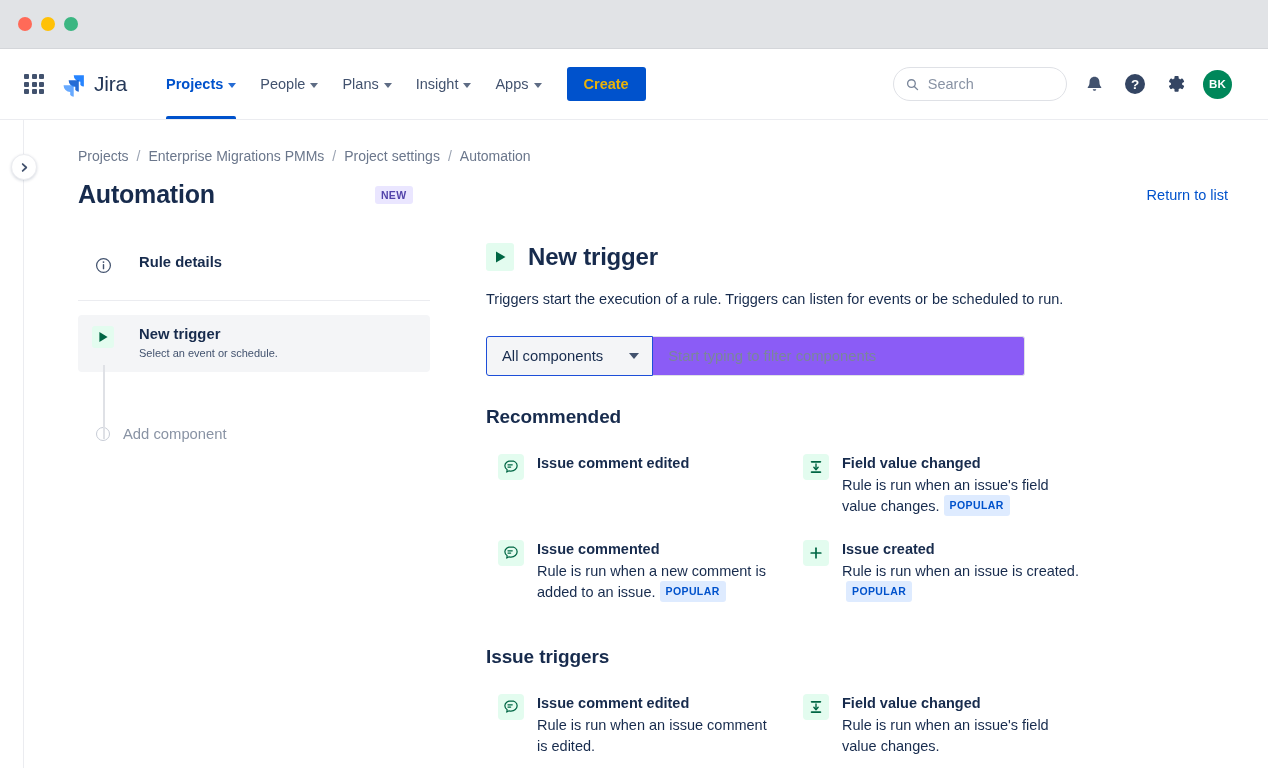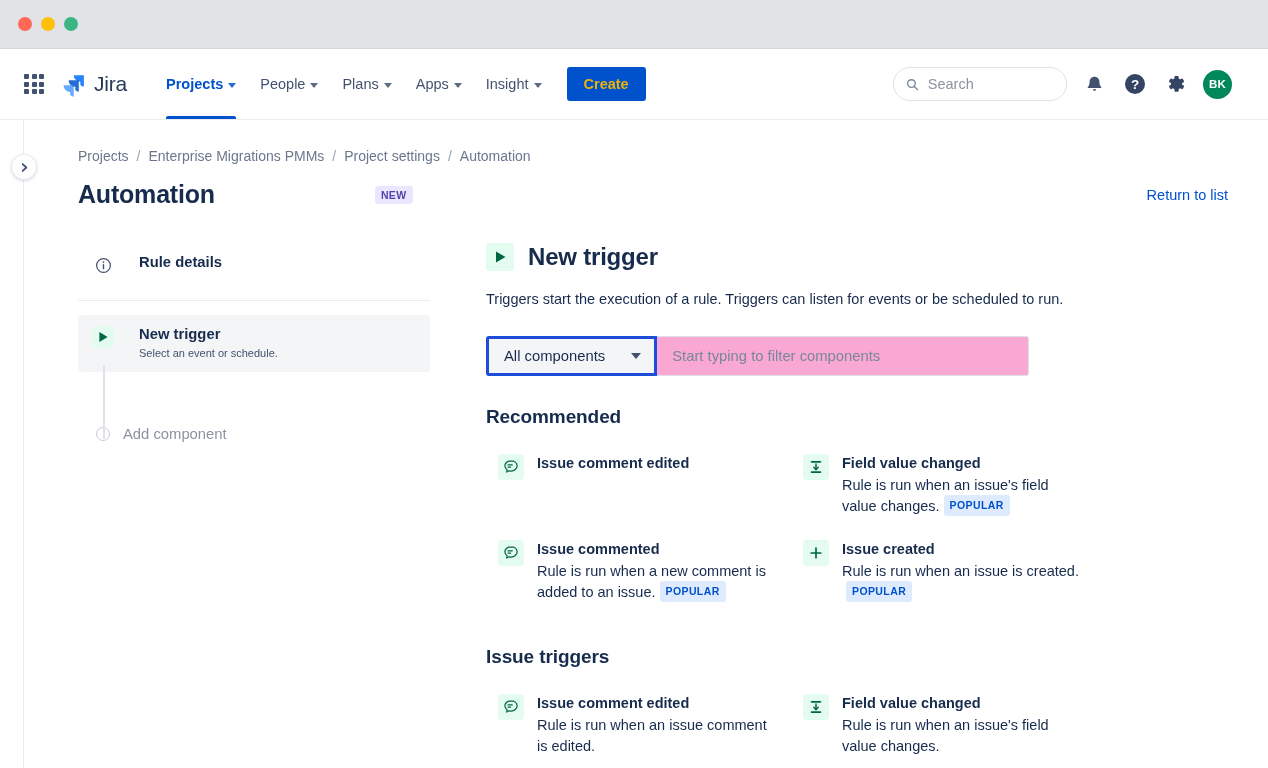--- a/index.html
+++ b/index.html
@@ -288,41 +288,41 @@
 
   .filter-row {
     display: flex;
     margin-top: 27px;
     height: 40px;
   }
   .dd {
     display: flex; align-items: center;
     gap: 26px;
     background: #f4f5f7;
-    border: 3px solid #1d4ed8;
+    border: 1px solid #1d4ed8;
     border-radius: 3px 0 0 3px;
     padding: 0 13px 0 15px;
     font-size: 14.8px;
     color: #172b4d;
     cursor: pointer;
     white-space: nowrap;
   }
   .dd-chev { width: 0; height: 0; border-left: 5px solid transparent;
              border-right: 5px solid transparent; border-top: 6px solid #42526e; }
   .filter-input {
     flex: 1;
     max-width: 372px;
     border: 1px solid #dfe1e6;
     border-left: none;
     border-radius: 0 3px 3px 0;
     padding: 0 15px;
     font-size: 14.8px;
     color: #172b4d;
     outline: none;
-    background: #f9a8d4;
+    background: #8b5cf6;
     font-family: inherit;
   }
   .filter-input::placeholder { color: #7a869a; }
 
   .section-title {
     font-size: 19px;
     font-weight: 600;
     color: #172b4d;
     margin-top: 30px;
     margin-bottom: 16px;
@@ -396,25 +396,25 @@
     </div>
     <div class="nav-item">
       <span>People</span>
       <i class="chev"></i>
     </div>
     <div class="nav-item">
       <span>Plans</span>
       <i class="chev"></i>
     </div>
     <div class="nav-item">
+      <span>Insight</span>
+      <i class="chev"></i>
+    </div>
+    <div class="nav-item">
       <span>Apps</span>
-      <i class="chev"></i>
-    </div>
-    <div class="nav-item">
-      <span>Insight</span>
       <i class="chev"></i>
     </div>
   </div>
 
   <button class="create-btn">Create</button>
 
   <div class="nav-right">
     <div class="search-box">
       <svg width="15" height="15" viewBox="0 0 16 16">
         <circle cx="6.8" cy="6.8" r="4.8" fill="none" stroke="#7a869a" stroke-width="1.7"></circle>

